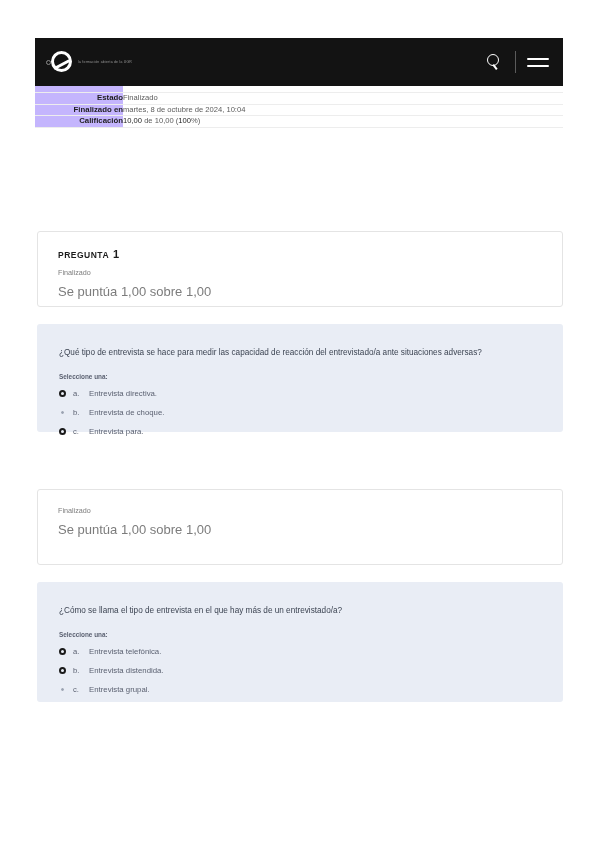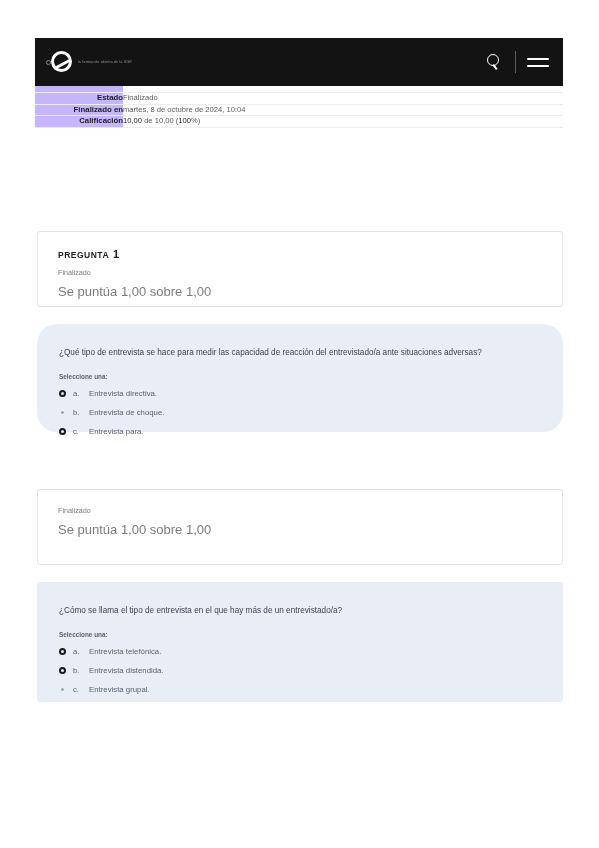--- a/index.html
+++ b/index.html
@@ -178,21 +178,21 @@
       </tr>
     </tbody>
   </table>
 
   <div class="qcard" style="top:231px;height:76px;">
     <p class="q-title"><span>PREGUNTA</span><span class="qnum">1</span></p>
     <p class="q-state">Finalizado</p>
     <p class="q-points">Se puntúa 1,00 sobre 1,00</p>
   </div>
 
-  <div class="qbody" style="top:324px;height:108px;border-radius:20px;">
+  <div class="qbody" style="top:324px;height:108px;">
     <p class="q-text">¿Qué tipo de entrevista se hace para medir las capacidad de reacción del entrevistado/a ante situaciones adversas?</p>
     <p class="q-select">Seleccione una:</p>
     <ul class="opt-list">
       <li class="opt">
         <span class="radio">
             <span class="circle"></span>
           </span>
         <span class="opt-letter">a.</span>
         <span class="opt-text">Entrevista directiva.</span>
       </li>

